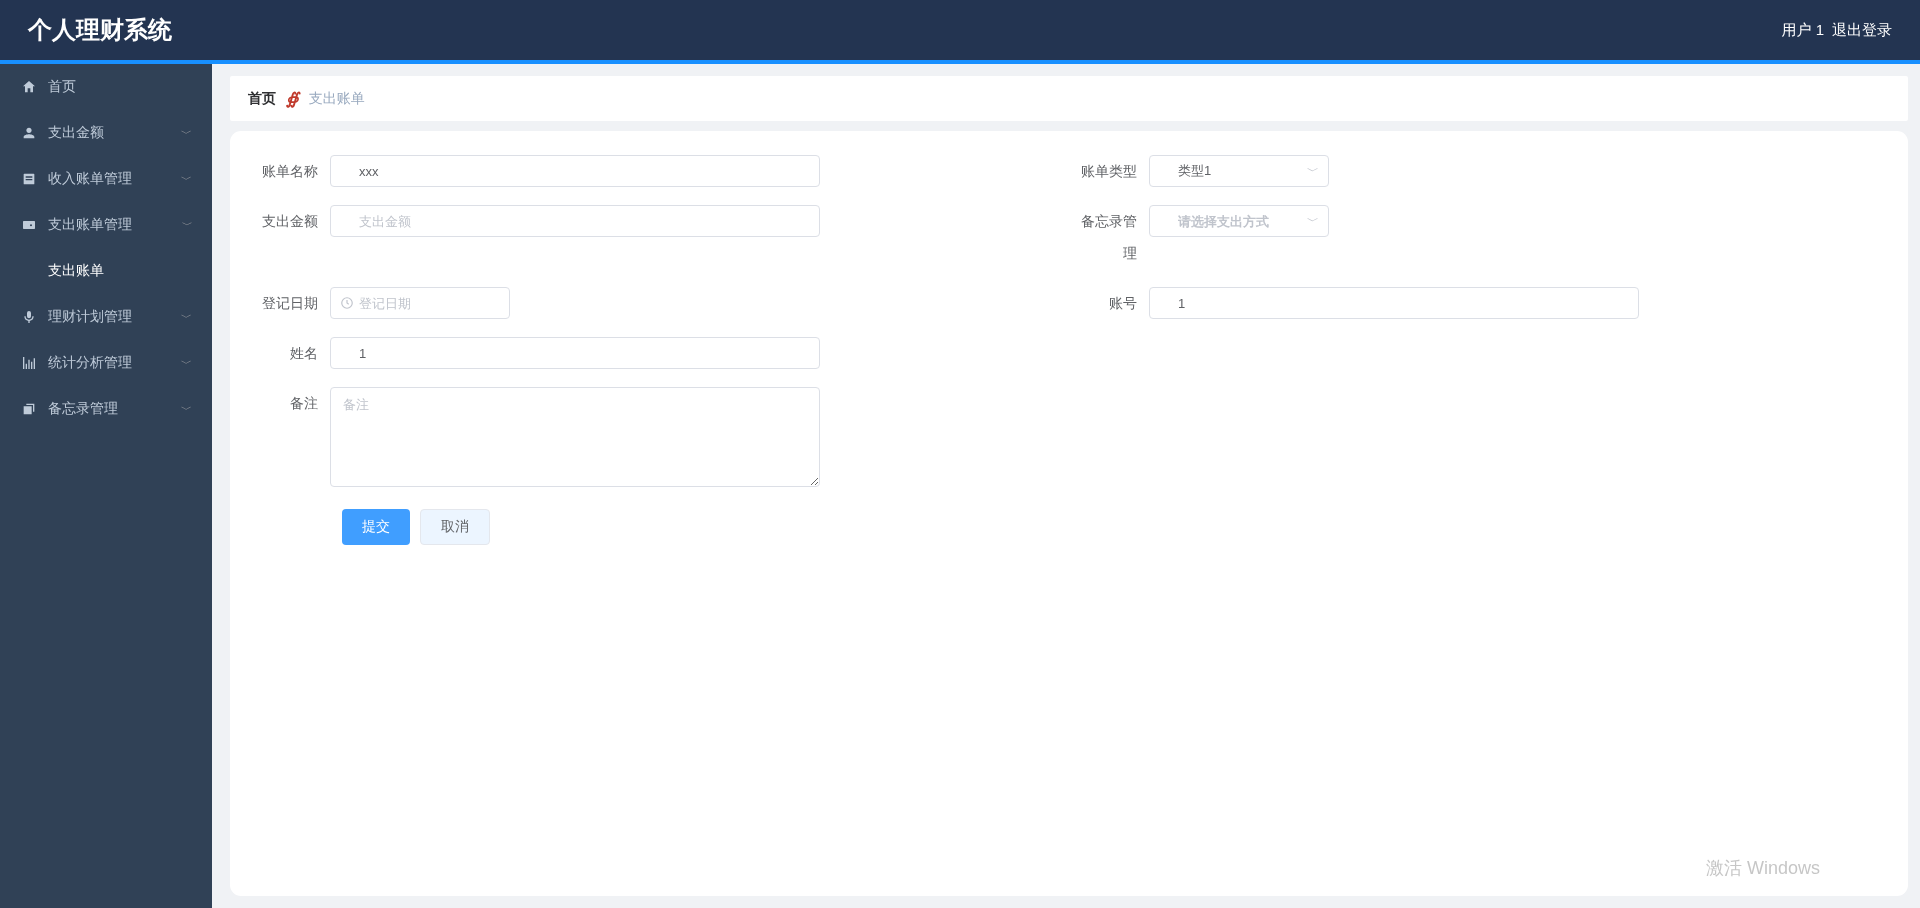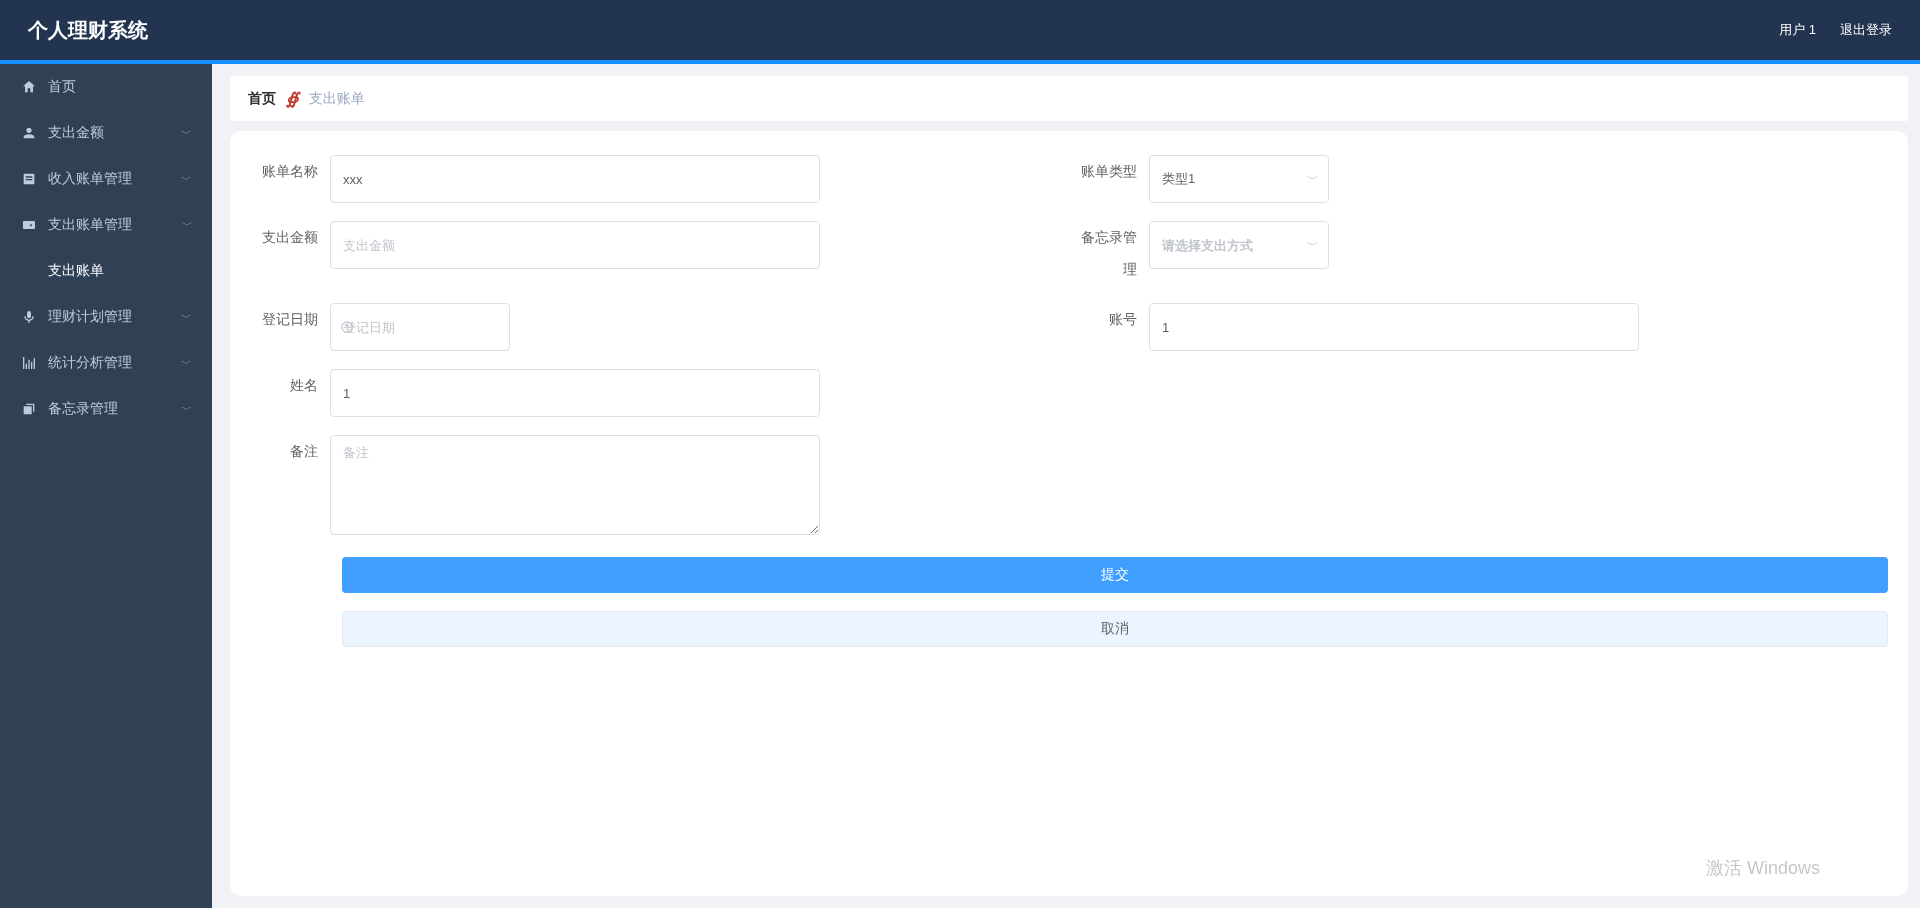--- a/index.html
+++ b/index.html
@@ -1,20 +1,20 @@
 <!DOCTYPE html>
 <html><head>
   <meta charset="utf-8">
   <style>
     * { margin: 0; padding: 0; box-sizing: border-box; }
     body { font-family: -apple-system, BlinkMacSystemFont, "Segoe UI", "Microsoft YaHei", sans-serif; background: #f0f2f5; width: 1920px; height: 908px; overflow: hidden; }
     
     .header { height: 60px; background: #233451; display: flex; align-items: center; justify-content: space-between; padding: 0 28px; color: #fff; }
-    .header-title { font-size: 20px; font-weight: bold; }
-    .header-right { display: flex; gap: 24px; font-size: 13px; }
+    .header-title { font-size: 24px; font-weight: bold; }
+    .header-right { display: flex; gap: 8px; font-size: 15px; }
     .header-right span { cursor: pointer; }
     
     .blue-bar { height: 4px; background: #1890ff; }
     
     .layout { display: flex; height: calc(100% - 64px); }
     
     .sidebar { width: 212px; background: #304156; color: #bfcbd9; height: 100%; overflow-y: auto; flex-shrink: 0; }
     .sidebar-item { height: 46px; display: flex; align-items: center; padding: 0 20px; cursor: pointer; font-size: 14px; color: #bfcbd9; position: relative; }
     .sidebar-item .icon { width: 18px; height: 18px; margin-right: 10px; display: flex; align-items: center; justify-content: center; }
     .sidebar-item .label { flex: 1; }
@@ -33,35 +33,35 @@
     
     .form-row { display: flex; }
     .form-col { flex: 1; }
     .form-col-half { width: 50%; }
     
     .form-item { display: flex; align-items: flex-start; margin-bottom: 18px; }
     .form-label { width: 80px; text-align: right; font-size: 14px; color: #606266; padding-right: 12px; line-height: 32px; flex-shrink: 0; }
     .form-control { flex: 1; max-width: 490px; }
     
     input[type="text"], .select-box, textarea, .date-input {
-      width: 100%; height: 48px; border: 1px solid #dcdfe6; border-radius: 4px; padding: 0 12px; font-size: 13px; color: #606266; outline: none; background: #fff;
+      width: 100%; height: 32px; border: 1px solid #dcdfe6; border-radius: 4px; padding: 0 28px; font-size: 13px; color: #606266; outline: none; background: #fff;
     }
     input::placeholder, textarea::placeholder { color: #c0c4cc; }
     textarea { height: 100px; padding: 8px 12px; resize: both; font-family: inherit; }
     
     .select-wrap { position: relative; max-width: 180px; }
     .select-box { padding-right: 30px; cursor: pointer; color: #606266; }
     .select-box.placeholder { color: #c0c4cc; font-weight: bold; }
     .select-arrow { position: absolute; right: 10px; top: 50%; transform: translateY(-50%); color: #c0c4cc; font-size: 12px; pointer-events: none; }
     
     .date-wrap { position: relative; max-width: 180px; }
     .date-input { padding-left: 32px; color: #c0c4cc; }
     .date-icon { position: absolute; left: 10px; top: 50%; transform: translateY(-50%); color: #c0c4cc; font-size: 14px; pointer-events: none; }
     
-    .button-row { padding-left: 92px; display: flex; gap: 18px; flex-direction: column; }
+    .button-row { padding-left: 92px; display: flex; gap: 10px; }
     .btn { height: 36px; padding: 0 20px; border-radius: 4px; font-size: 14px; cursor: pointer; border: none; display: inline-flex; align-items: center; justify-content: center; }
     .btn-primary { background: #409eff; color: #fff; }
     .btn-default { background: #ecf5ff; color: #606266; border: 1px solid #e4e7ed; }
     
     .wide-input { max-width: 490px; } 
     
     .watermark { position: fixed; right: 100px; bottom: 28px; color: rgba(128,128,128,0.45); font-size: 18px; pointer-events:none; }
     
     svg { display: block; }
   </style>

